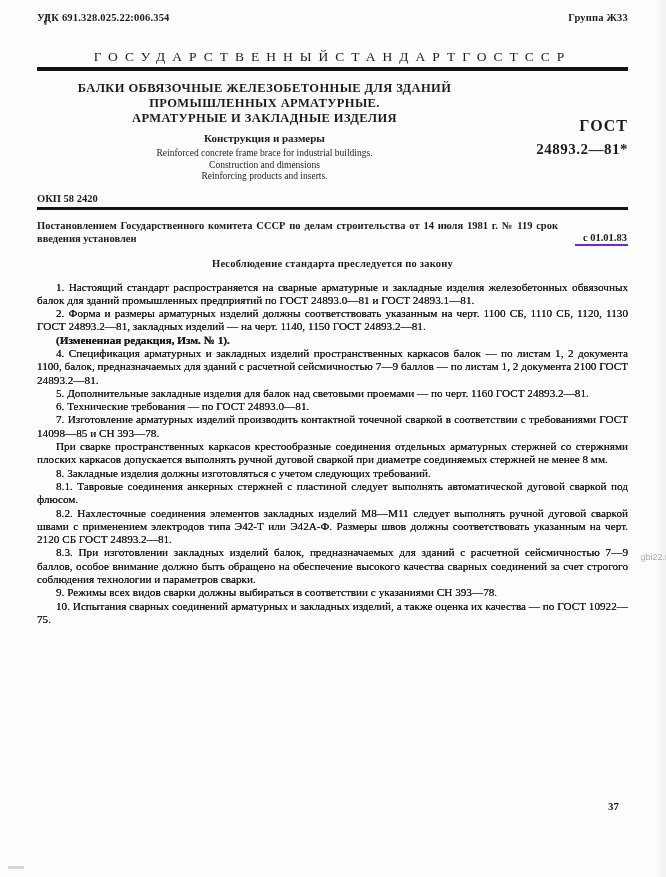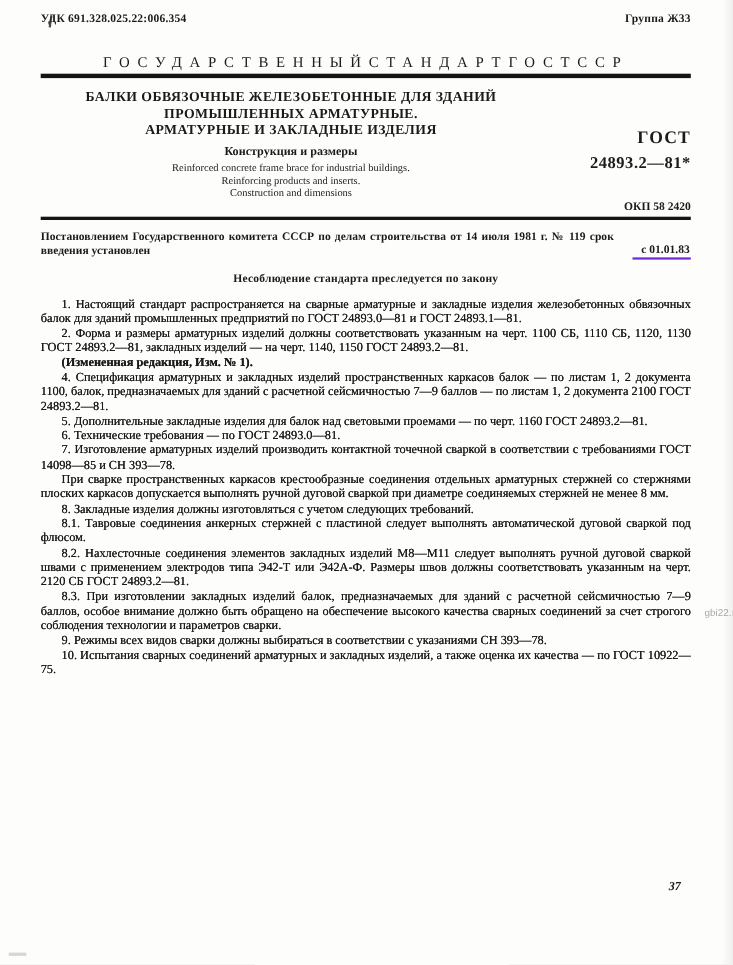--- a/index.html
+++ b/index.html
@@ -21,38 +21,38 @@
   .rule-med{height:3px;background:#141414;}
   
   .title-section{display:flex;margin-top:10px;}
   .title-left{flex:1;text-align:center;padding:0 4px 0 18px;}
   .title-ru{font-size:12.5px;font-weight:bold;line-height:15px;letter-spacing:.4px;}
   .title-sub{font-size:11px;font-weight:bold;margin-top:6px;}
   .title-en{font-size:9.5px;line-height:11.5px;margin-top:4px;}
   .gost-box{width:150px;text-align:right;font-weight:bold;}
   .gost-label{font-size:16px;margin-top:36px;letter-spacing:1px;}
   .gost-number{font-size:15px;margin-top:6px;letter-spacing:.5px;}
-  .okp{font-size:10.5px;font-weight:bold;margin-bottom:3px;text-align:right;}
+  .okp{font-size:10.5px;font-weight:bold;margin-top:10px;margin-bottom:3px;}
   
   .decree-wrap{position:relative;margin-top:9px;}
   .decree{font-size:10.5px;font-weight:bold;line-height:13px;text-align:justify;margin:0;padding-right:70px;}
   .decree-date{position:absolute;top:13px;right:0;font-size:10.5px;font-weight:bold;
     border-bottom:2px solid #6d28d9;padding:0 1px 1px 8px;}
   .law-notice{text-align:center;font-size:10.5px;font-weight:bold;margin-top:13px;letter-spacing:.2px;}
   
   .body-text{margin-top:12px;}
   .para{font-size:11.2px;line-height:13.3px;text-align:justify;text-indent:19px;margin:0;
     text-shadow:0 0 .35px currentColor;}
   .para.bold{font-weight:bold;}
   
   .footer{position:absolute;left:37px;right:38px;top:750px;}
   .footer-rule{height:2.5px;background:#141414;}
   .footer-row{display:flex;justify-content:space-between;font-size:10.5px;font-weight:bold;margin-top:3px;}
   .footnote{text-align:center;font-size:10.5px;font-style:italic;line-height:13.5px;margin-top:3px;}
-  .page-number{position:absolute;right:47px;top:800px;font-size:11px;font-weight:bold;font-style:italic;}
+  .page-number{position:absolute;right:47px;top:800px;font-size:11px;font-weight:bold;}
   .watermark{position:absolute;top:552px;right:-7px;font-family:"Liberation Sans","DejaVu Sans",sans-serif;
     font-size:9px;color:#a9a9a6;}
   .speck{position:absolute;left:45px;top:14px;width:2px;height:11px;background:#4a4a48;transform:rotate(8deg);}
   .smudge{position:absolute;left:8px;top:866px;width:16px;height:3px;background:#d6d6d2;}
 </style>
 </head>
 <body>
 
 <div class="page">
   <div class="speck"></div>
@@ -74,22 +74,22 @@
     <div class="rule-thick"></div>
 
     <div class="title-section">
       <div class="title-left">
         <div class="title-ru">БАЛКИ ОБВЯЗОЧНЫЕ ЖЕЛЕЗОБЕТОННЫЕ ДЛЯ ЗДАНИЙ</div>
         <div class="title-ru">ПРОМЫШЛЕННЫХ АРМАТУРНЫЕ.</div>
         <div class="title-ru">АРМАТУРНЫЕ И ЗАКЛАДНЫЕ ИЗДЕЛИЯ</div>
         <div class="title-sub">Конструкция и размеры</div>
         <div class="title-en">
           <div>Reinforced concrete frame brace for industrial buildings.</div>
+          <div>Construction and dimensions</div>
           <div>Reinforcing products and inserts.</div>
-          <div>Construction and dimensions</div>
         </div>
       </div>
       <div class="gost-box">
         <div class="gost-label">ГОСТ</div>
         <div class="gost-number">24893.2—81*</div>
       </div>
     </div>
 
     <div class="okp">ОКП 58 2420</div>
     <div class="rule-med"></div>

